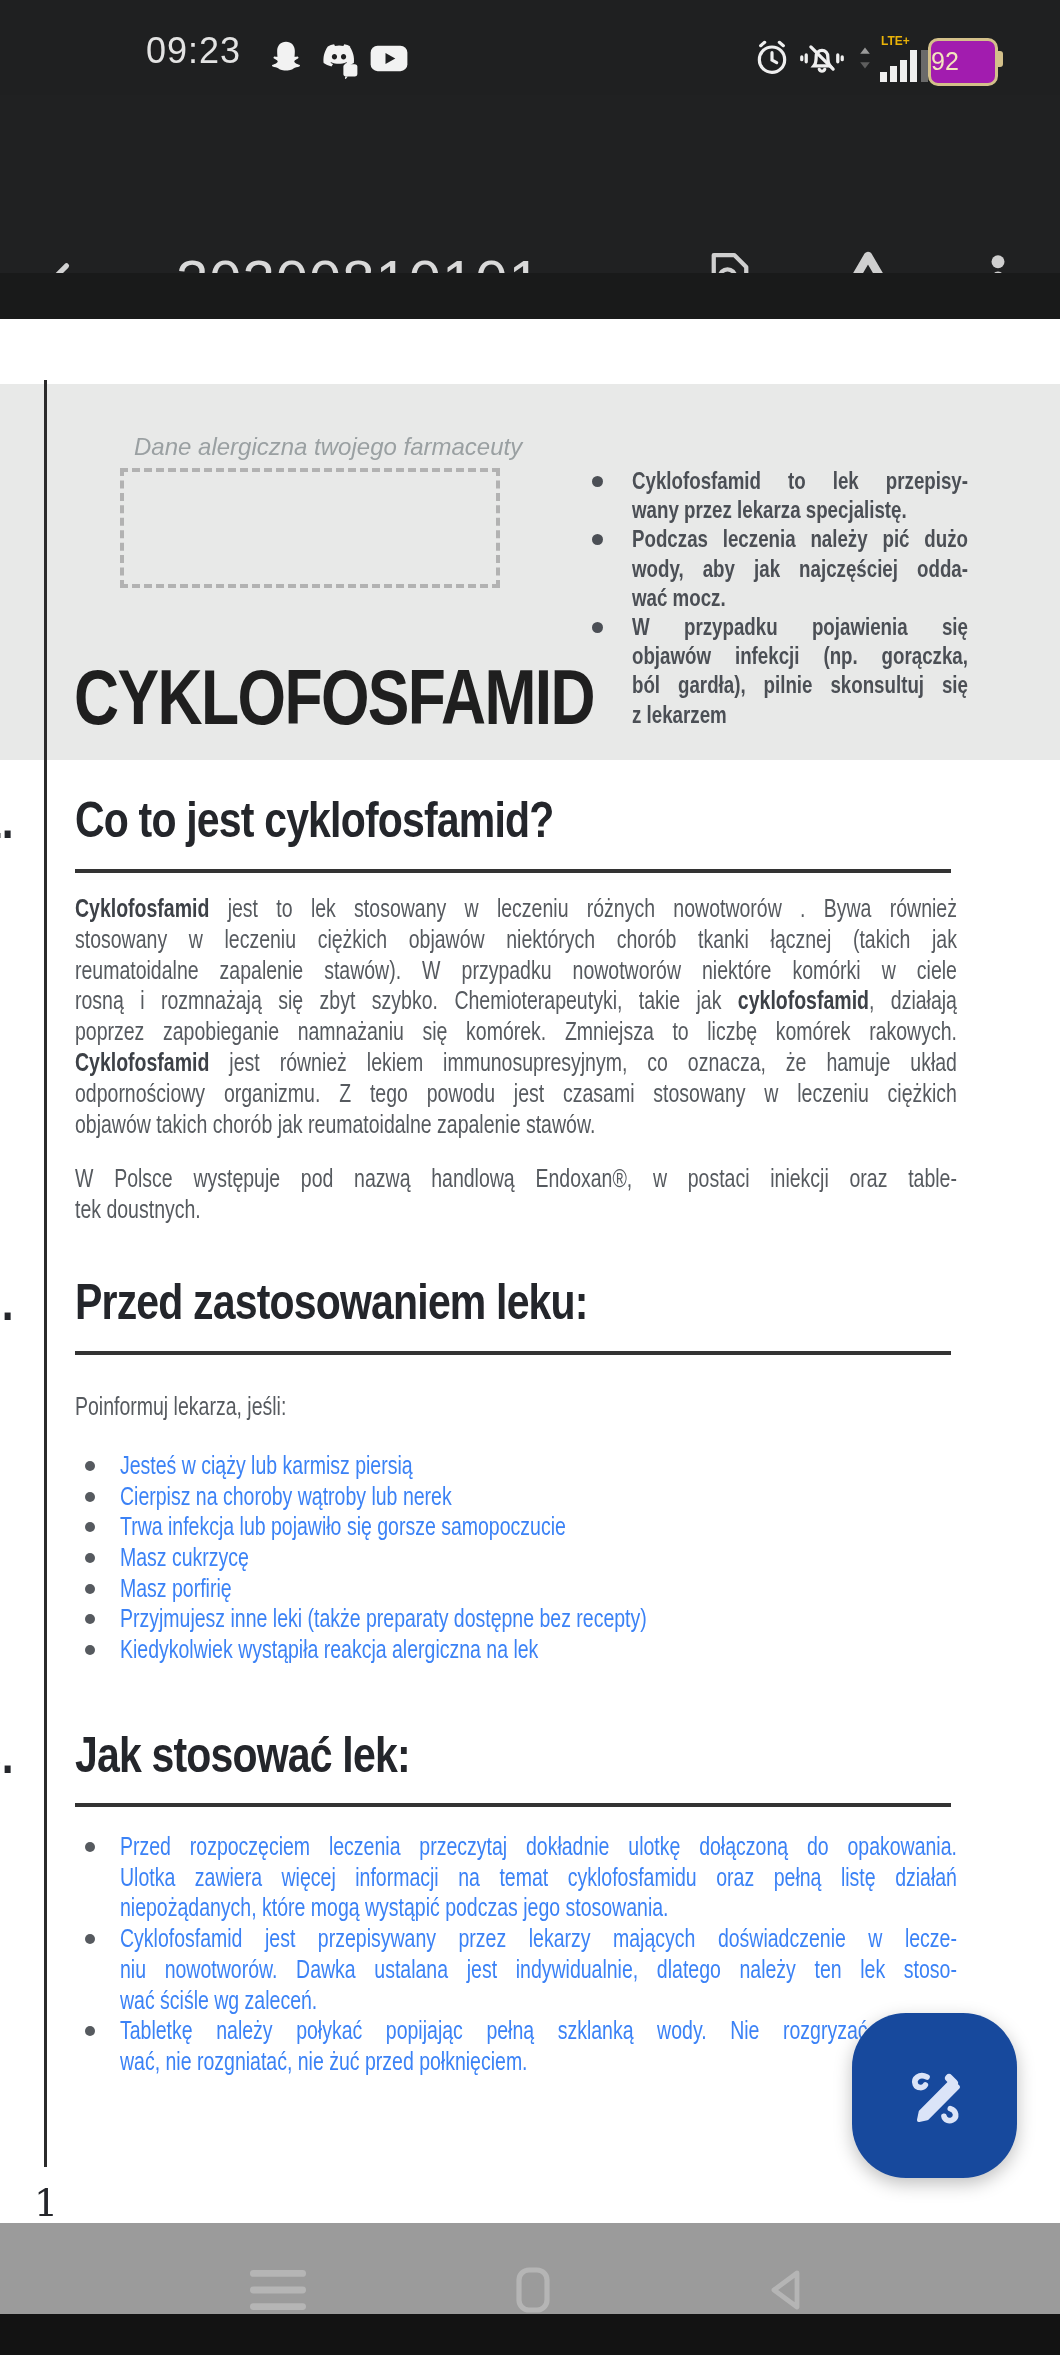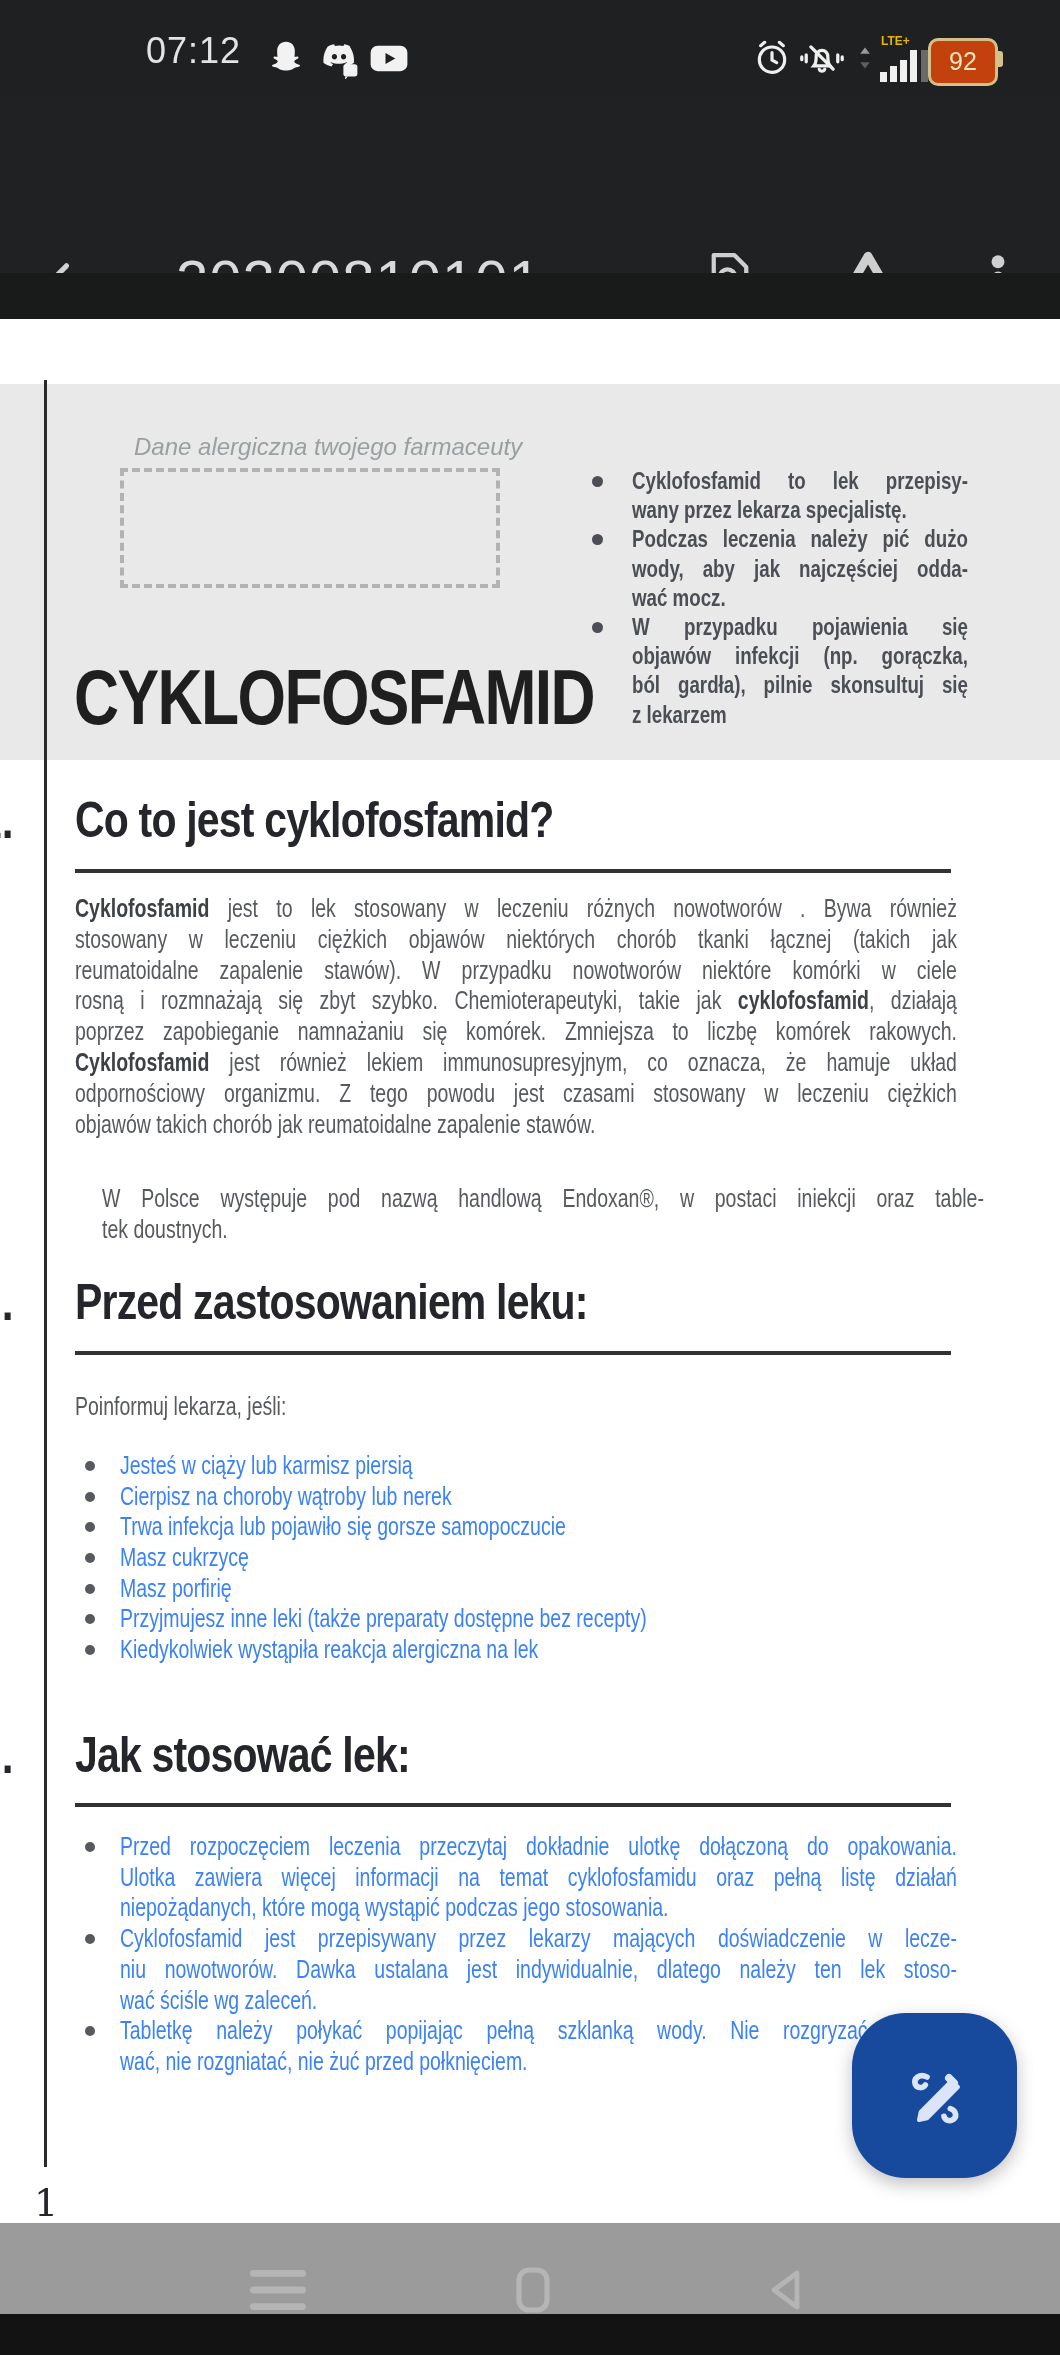--- a/index.html
+++ b/index.html
@@ -9,21 +9,21 @@
 
   
   .status-bar{left:0;top:0;width:1060px;height:95px;background:#1f2021;}
   .app-bar{left:0;top:95px;width:1060px;height:178px;background:#202122;}
   .dark-strip{left:0;top:273px;width:1060px;height:46px;background:#191a1a;}
   .clock{left:146px;top:30px;font-size:36px;color:#e3e3e3;letter-spacing:1px;}
   .sb-ico{top:37px;height:42px;}
   .sr-ico{top:36px;}
   .lte-label{font-size:12px;font-weight:bold;color:#eab308;letter-spacing:0;text-align:center;}
   .battery{left:928px;top:38px;width:64px;height:42px;border:3px solid #d3c08a;border-radius:10px;
-           background:#c2410c;color:#f3e6bd;font-size:25px;text-align:center;line-height:40px;}
+           background:#a21caf;color:#f3e6bd;font-size:25px;text-align:left;line-height:40px;}
   .battery-nub{left:997px;top:51px;width:6px;height:16px;background:#d3c08a;border-radius:0 3px 3px 0;}
   .back-btn{left:38px;top:158px;width:64px;height:56px;}
   .appbar-title{left:176px;top:152px;font-size:58px;font-weight:400;color:#d9d9d9;letter-spacing:1px;}
   .ab-ico{top:153px;width:60px;height:60px;}
 
   
   .doc-area{left:0;top:319px;width:1060px;height:1904px;background:#ffffff;}
   .band{left:0;top:65px;width:1060px;height:376px;background:#e8e9e8;}
   .vline{left:44px;top:61px;width:3px;height:1787px;background:#2b2b2b;}
   .dane-label{left:134px;top:114px;font-size:24px;font-style:italic;color:#9aa0a2;letter-spacing:0;}
@@ -63,21 +63,21 @@
   .nav-bar{left:0;top:2223px;width:1060px;height:91px;background:#9b9b9b;}
   .nav-btn{top:2266px;width:72px;height:48px;display:flex;align-items:center;justify-content:center;}
   .bottom-strip{left:0;top:2314px;width:1060px;height:41px;background:#131313;}
 </style>
 </head>
 <body>
 
 <div class="screen">
 
   <div class="abs status-bar">
-    <span class="abs clock">07:12</span>
+    <span class="abs clock">09:23</span>
 
     <svg class="abs sb-ico" style="left:266px;width:40px;" viewBox="0 0 24 24">
       <path fill="#f2f2f2" d="M12 2.2c-3.2 0-5.3 2.3-5.3 5.6 0 1.4.1 2.6.2 3.4-.6.3-1.3-.3-1.9-.1-.6.2-.7.9-.2 1.2.7.5 1.9.8 2.2 1.7.2.6-1.4 1.8-2.9 2-.6.1-.7.8-.1 1.1 1 .5 2.6.5 3.5 1.2.7.5 1.6 1.2 4.5 1.2s3.8-.7 4.5-1.2c.9-.7 2.5-.7 3.5-1.2.6-.3.5-1-.1-1.1-1.5-.2-3.1-1.4-2.9-2 .3-.9 1.5-1.2 2.2-1.7.5-.3.4-1-.2-1.2-.6-.2-1.3.4-1.9.1.1-.8.2-2 .2-3.4 0-3.3-2.1-5.6-5.3-5.6z"></path>
     </svg>
     <svg class="abs sb-ico" style="left:318px;width:42px;" viewBox="0 0 24 24">
       <path fill="#f2f2f2" d="M18.6 5.4A14.7 14.7 0 0 0 15 4.2l-.5.9a12 12 0 0 0-4.8 0l-.5-.9c-1.3.2-2.5.6-3.6 1.2C3.4 8.6 2.9 11.7 3.2 14.8a14.8 14.8 0 0 0 4.5 2.1l.9-1.5c-.5-.2-1-.4-1.5-.7l.4-.3c2.8 1.2 5.9 1.2 8.7 0l.4.3c-.5.3-1 .5-1.5.7l.9 1.5c1.6-.5 3.1-1.2 4.5-2.1.4-3.6-.6-6.6-2.4-9.4zM9.4 12.9c-.8 0-1.5-.7-1.5-1.6s.7-1.6 1.5-1.6 1.5.7 1.5 1.6-.7 1.6-1.5 1.6zm5.2 0c-.8 0-1.5-.7-1.5-1.6s.7-1.6 1.5-1.6 1.5.7 1.5 1.6-.7 1.6-1.5 1.6z"></path>
       <rect x="14.5" y="15.5" width="8" height="7" rx="1.5" fill="#f2f2f2"></rect>
       <path d="M17 22.5l-1.5 2v-2z" fill="#f2f2f2"></path>
     </svg>
     <svg class="abs sb-ico" style="left:368px;width:42px;" viewBox="0 0 24 24">
@@ -170,21 +170,21 @@
     <div class="abs para" style="top:574px;">
         <div class="ln"><span class="b">Cyklofosfamid</span><span> jest to lek stosowany w leczeniu różnych nowotworów . Bywa również</span></div>
         <div class="ln">stosowany w leczeniu ciężkich objawów niektórych chorób tkanki łącznej (takich jak</div>
         <div class="ln">reumatoidalne zapalenie stawów). W przypadku nowotworów niektóre komórki w ciele</div>
         <div class="ln"><span>rosną i rozmnażają się zbyt szybko. Chemioterapeutyki, takie jak </span><span class="b">cyklofosfamid</span><span>, działają</span></div>
         <div class="ln">poprzez zapobieganie namnażaniu się komórek. Zmniejsza to liczbę komórek rakowych.</div>
         <div class="ln"><span class="b">Cyklofosfamid</span><span> jest również lekiem immunosupresyjnym, co oznacza, że hamuje układ</span></div>
         <div class="ln">odpornościowy organizmu. Z tego powodu jest czasami stosowany w leczeniu ciężkich</div>
         <div class="ln ln-last">objawów takich chorób jak reumatoidalne zapalenie stawów.</div>
       </div>
-    <div class="abs para" style="top:864px;margin-left:27px;">
+    <div class="abs para" style="top:844px;">
         <div class="ln">W Polsce występuje pod nazwą handlową Endoxan®, w postaci iniekcji oraz table-</div>
         <div class="ln ln-last">tek doustnych.</div>
       </div>
 
     <span class="abs sec-num" style="top:955px;">2.</span>
     <div class="abs sec-h" style="top:955px;">Przed zastosowaniem leku:</div>
     <div class="abs rule" style="top:1032px;"></div>
     <div class="abs intro para" style="top:1072px;">
       <div class="ln ln-last">Poinformuj lekarza, jeśli:</div>
     </div>

